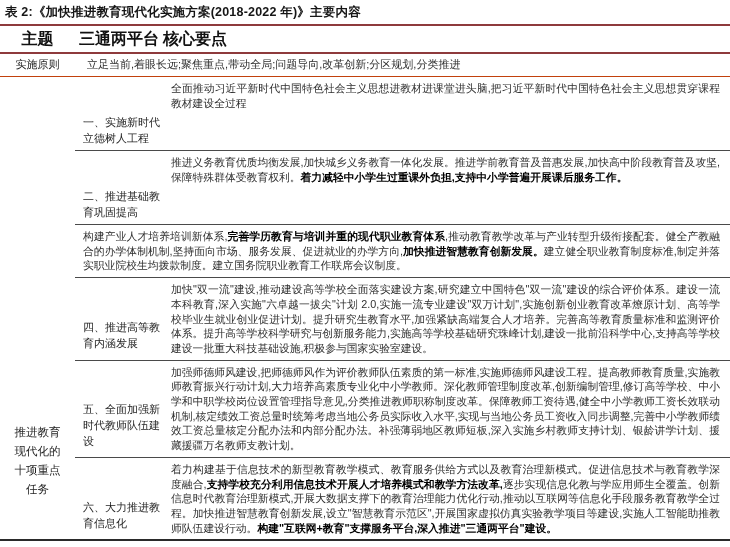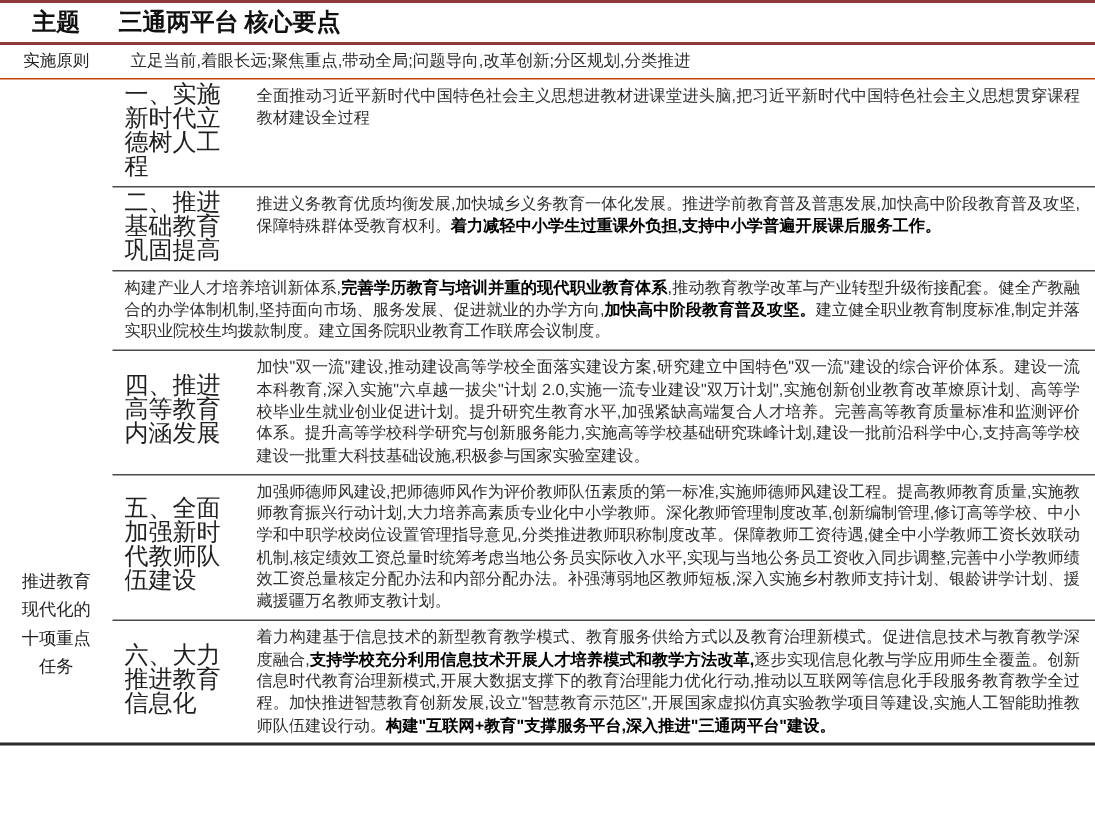--- a/index.html
+++ b/index.html
@@ -23,32 +23,33 @@
   .principle-row .col-theme { text-align:center; font-size:11px; color:#222; }
   .principle-row .principle-content { flex:1; padding-left:12px; color:#2e2e2e; }
 
   .tasks { display:flex; border-bottom:2px solid #2a2a2a; }
   .theme-cell { width:75px; box-sizing:border-box; display:flex; align-items:flex-end; justify-content:center; padding-bottom:40px; }
   .theme-text { width:50px; text-align:center; font-size:11.5px; line-height:19px; color:#1f1f1f;margin-top:26px; }
 
   .task-rows { flex:1; display:flex; flex-direction:column; }
   .task-row { display:flex; padding:3px 0 4px; }
   .task-row + .task-row { border-top:1px solid #4a4a4a; }
-  .task-name { width:88px; box-sizing:border-box; padding:0 2px 0 8px; font-size:16px; line-height:16px; display:flex; align-items:center; color:#1f1f1f; }
+  .task-name { width:88px; box-sizing:border-box; padding:0 2px 0 8px; font-size:11px; line-height:16px; display:flex; align-items:center; color:#1f1f1f;margin-top:34px; }
   .task-content { flex:1; box-sizing:border-box; padding:1px 10px 0 8px; font-size:10.8px; line-height:14.7px; text-align:justify; color:#2e2e2e; }
   .seg-bold { font-weight:bold; color:#000; }
 
   .watermark-blob { position:absolute; right:16px; bottom:10px; width:160px; height:18px; background:rgba(255,255,255,0.55); border-radius:9px; pointer-events:none; }
   .watermark-dot  { position:absolute; right:150px; bottom:12px; width:16px; height:16px; background:rgba(255,255,255,0.8); border-radius:50%; pointer-events:none; }
 </style>
 </head>
 <body>
 
 <div class="page">
 
+  <div class="title">表 2:《加快推进教育现代化实施方案(2018-2022 年)》主要内容</div>
 
   <div class="rule-red-thick"></div>
 
   <div class="header-row">
     <div class="col-theme">主题</div>
     <div class="col-name">三通两平台</div>
     <div class="col-content">核心要点</div>
   </div>
 
   <div class="rule-red-thin"></div>
@@ -68,21 +69,21 @@
         <div class="task-name">一、实施新时代立德树人工程</div>
         <div class="task-content"><span>全面推动习近平新时代中国特色社会主义思想进教材进课堂进头脑,把习近平新时代中国特色社会主义思想贯穿课程教材建设全过程</span></div>
       </div>
 
       <div class="task-row">
         <div class="task-name">二、推进基础教育巩固提高</div>
         <div class="task-content"><span>推进义务教育优质均衡发展,加快城乡义务教育一体化发展。推进学前教育普及普惠发展,加快高中阶段教育普及攻坚,保障特殊群体受教育权利。</span><span class="seg-bold">着力减轻中小学生过重课外负担,支持中小学普遍开展课后服务工作。</span></div>
       </div>
 
       <div class="task-row">
-        <div class="task-content"><span>构建产业人才培养培训新体系,</span><span class="seg-bold">完善学历教育与培训并重的现代职业教育体系</span><span>,推动教育教学改革与产业转型升级衔接配套。健全产教融合的办学体制机制,坚持面向市场、服务发展、促进就业的办学方向,</span><span class="seg-bold">加快高中阶段教育普及攻坚。</span><span>建立健全职业教育制度标准,制定并落实职业院校生均拨款制度。建立国务院职业教育工作联席会议制度。</span></div>
+        <div class="task-content"><span>构建产业人才培养培训新体系,</span><span class="seg-bold">完善学历教育与培训并重的现代职业教育体系</span><span>,推动教育教学改革与产业转型升级衔接配套。健全产教融合的办学体制机制,坚持面向市场、服务发展、促进就业的办学方向,</span><span class="seg-bold">加快推进智慧教育创新发展。</span><span>建立健全职业教育制度标准,制定并落实职业院校生均拨款制度。建立国务院职业教育工作联席会议制度。</span></div>
       </div>
 
       <div class="task-row">
         <div class="task-name">四、推进高等教育内涵发展</div>
         <div class="task-content"><span>加快"双一流"建设,推动建设高等学校全面落实建设方案,研究建立中国特色"双一流"建设的综合评价体系。建设一流本科教育,深入实施"六卓越一拔尖"计划 2.0,实施一流专业建设"双万计划",实施创新创业教育改革燎原计划、高等学校毕业生就业创业促进计划。提升研究生教育水平,加强紧缺高端复合人才培养。完善高等教育质量标准和监测评价体系。提升高等学校科学研究与创新服务能力,实施高等学校基础研究珠峰计划,建设一批前沿科学中心,支持高等学校建设一批重大科技基础设施,积极参与国家实验室建设。</span></div>
       </div>
 
       <div class="task-row">
         <div class="task-name">五、全面加强新时代教师队伍建设</div>
         <div class="task-content"><span>加强师德师风建设,把师德师风作为评价教师队伍素质的第一标准,实施师德师风建设工程。提高教师教育质量,实施教师教育振兴行动计划,大力培养高素质专业化中小学教师。深化教师管理制度改革,创新编制管理,修订高等学校、中小学和中职学校岗位设置管理指导意见,分类推进教师职称制度改革。保障教师工资待遇,健全中小学教师工资长效联动机制,核定绩效工资总量时统筹考虑当地公务员实际收入水平,实现与当地公务员工资收入同步调整,完善中小学教师绩效工资总量核定分配办法和内部分配办法。补强薄弱地区教师短板,深入实施乡村教师支持计划、银龄讲学计划、援藏援疆万名教师支教计划。</span></div>

